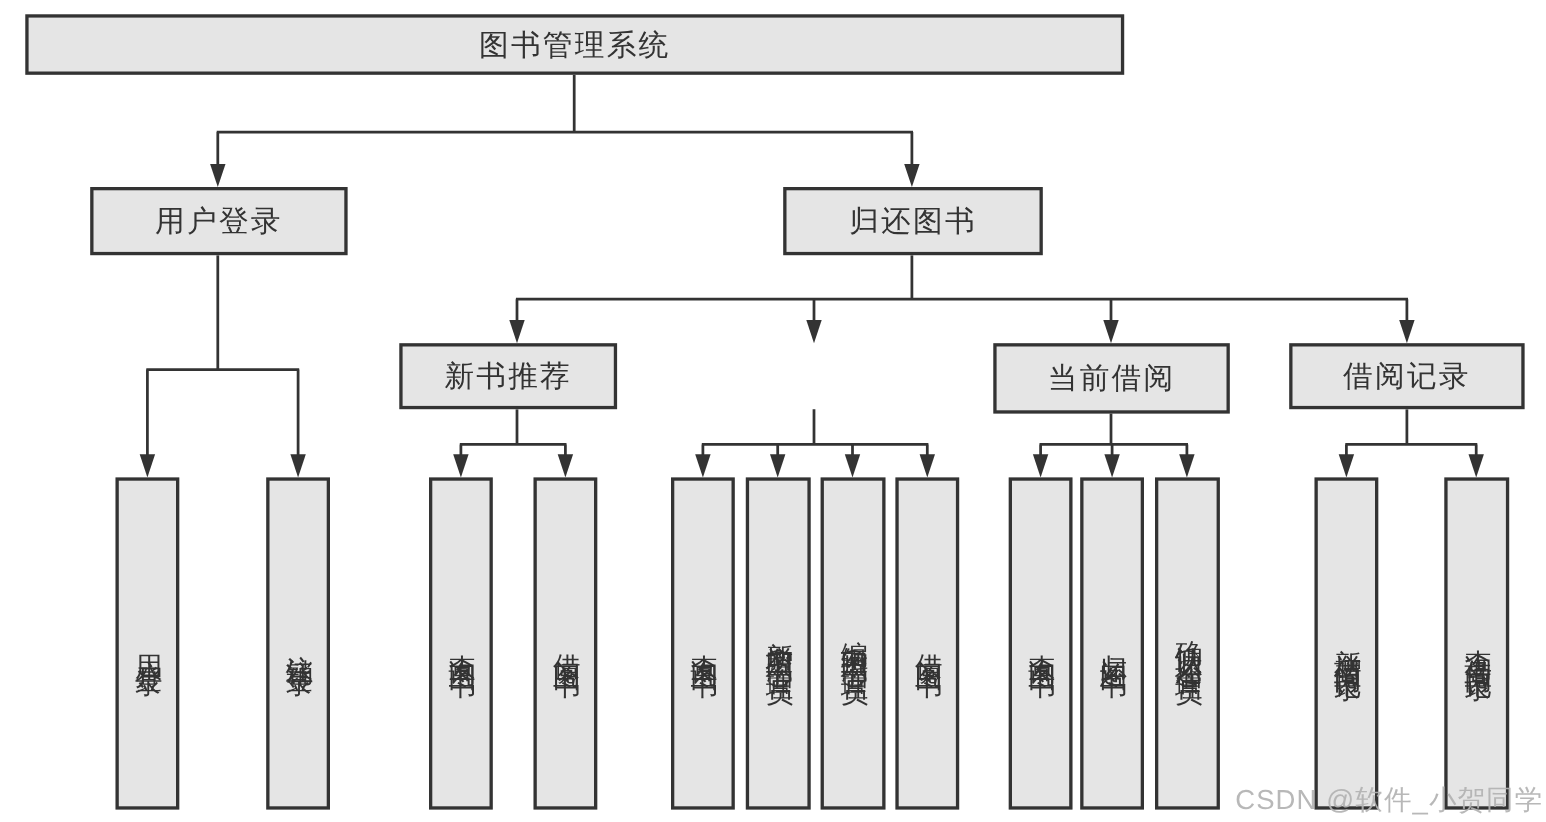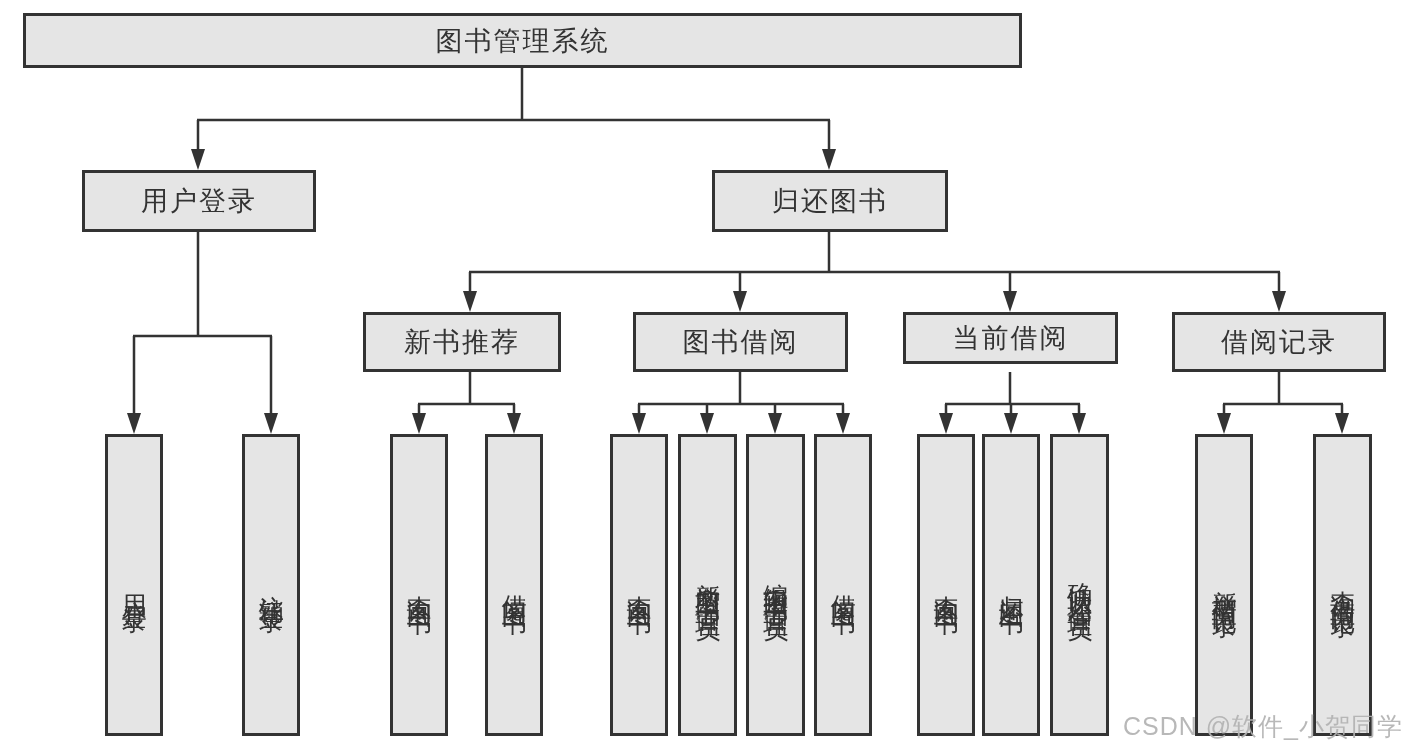--- a/index.html
+++ b/index.html
@@ -121,24 +121,21 @@
   <div class="box" style="left:82px; top:170px; width:234px; height:62px;">
     <span class="hlabel">用户登录</span>
   </div>
   <div class="box" style="left:712px; top:170px; width:236px; height:62px;">
     <span class="hlabel">归还图书</span>
   </div>
 
   <div class="box" style="left:363px; top:312px; width:198px; height:60px;">
     <span class="hlabel">新书推荐</span>
   </div>
-  <div class="box" style="left:633px; top:312px; width:215px; height:60px;">
-    <span class="hlabel">图书借阅</span>
-  </div>
-  <div class="box" style="left:903px; top:312px; width:215px; height:52px;">
+  <div class="box" style="left:903px; top:312px; width:215px; height:64px;">
     <span class="hlabel">当前借阅</span>
   </div>
   <div class="box" style="left:1172px; top:312px; width:214px; height:60px;justify-content:center;">
     <span class="hlabel">借阅记录</span>
   </div>
 
   <div class="box leaf" style="left:105px; top:434px; width:58px; height:302px;">
     <span class="vlabel">用户登录</span>
   </div>
   <div class="box leaf" style="left:242px; top:434px; width:58px; height:302px;">

